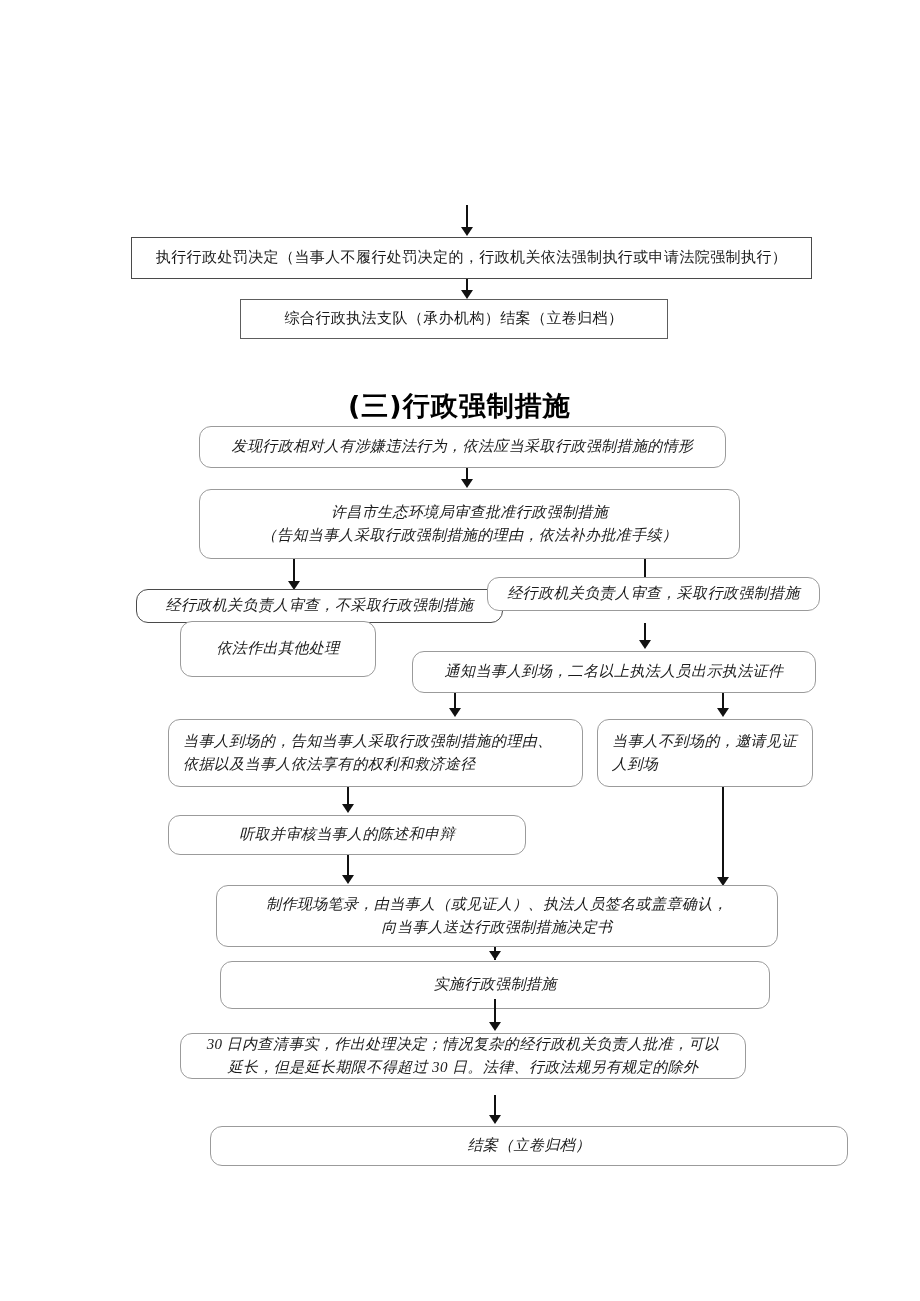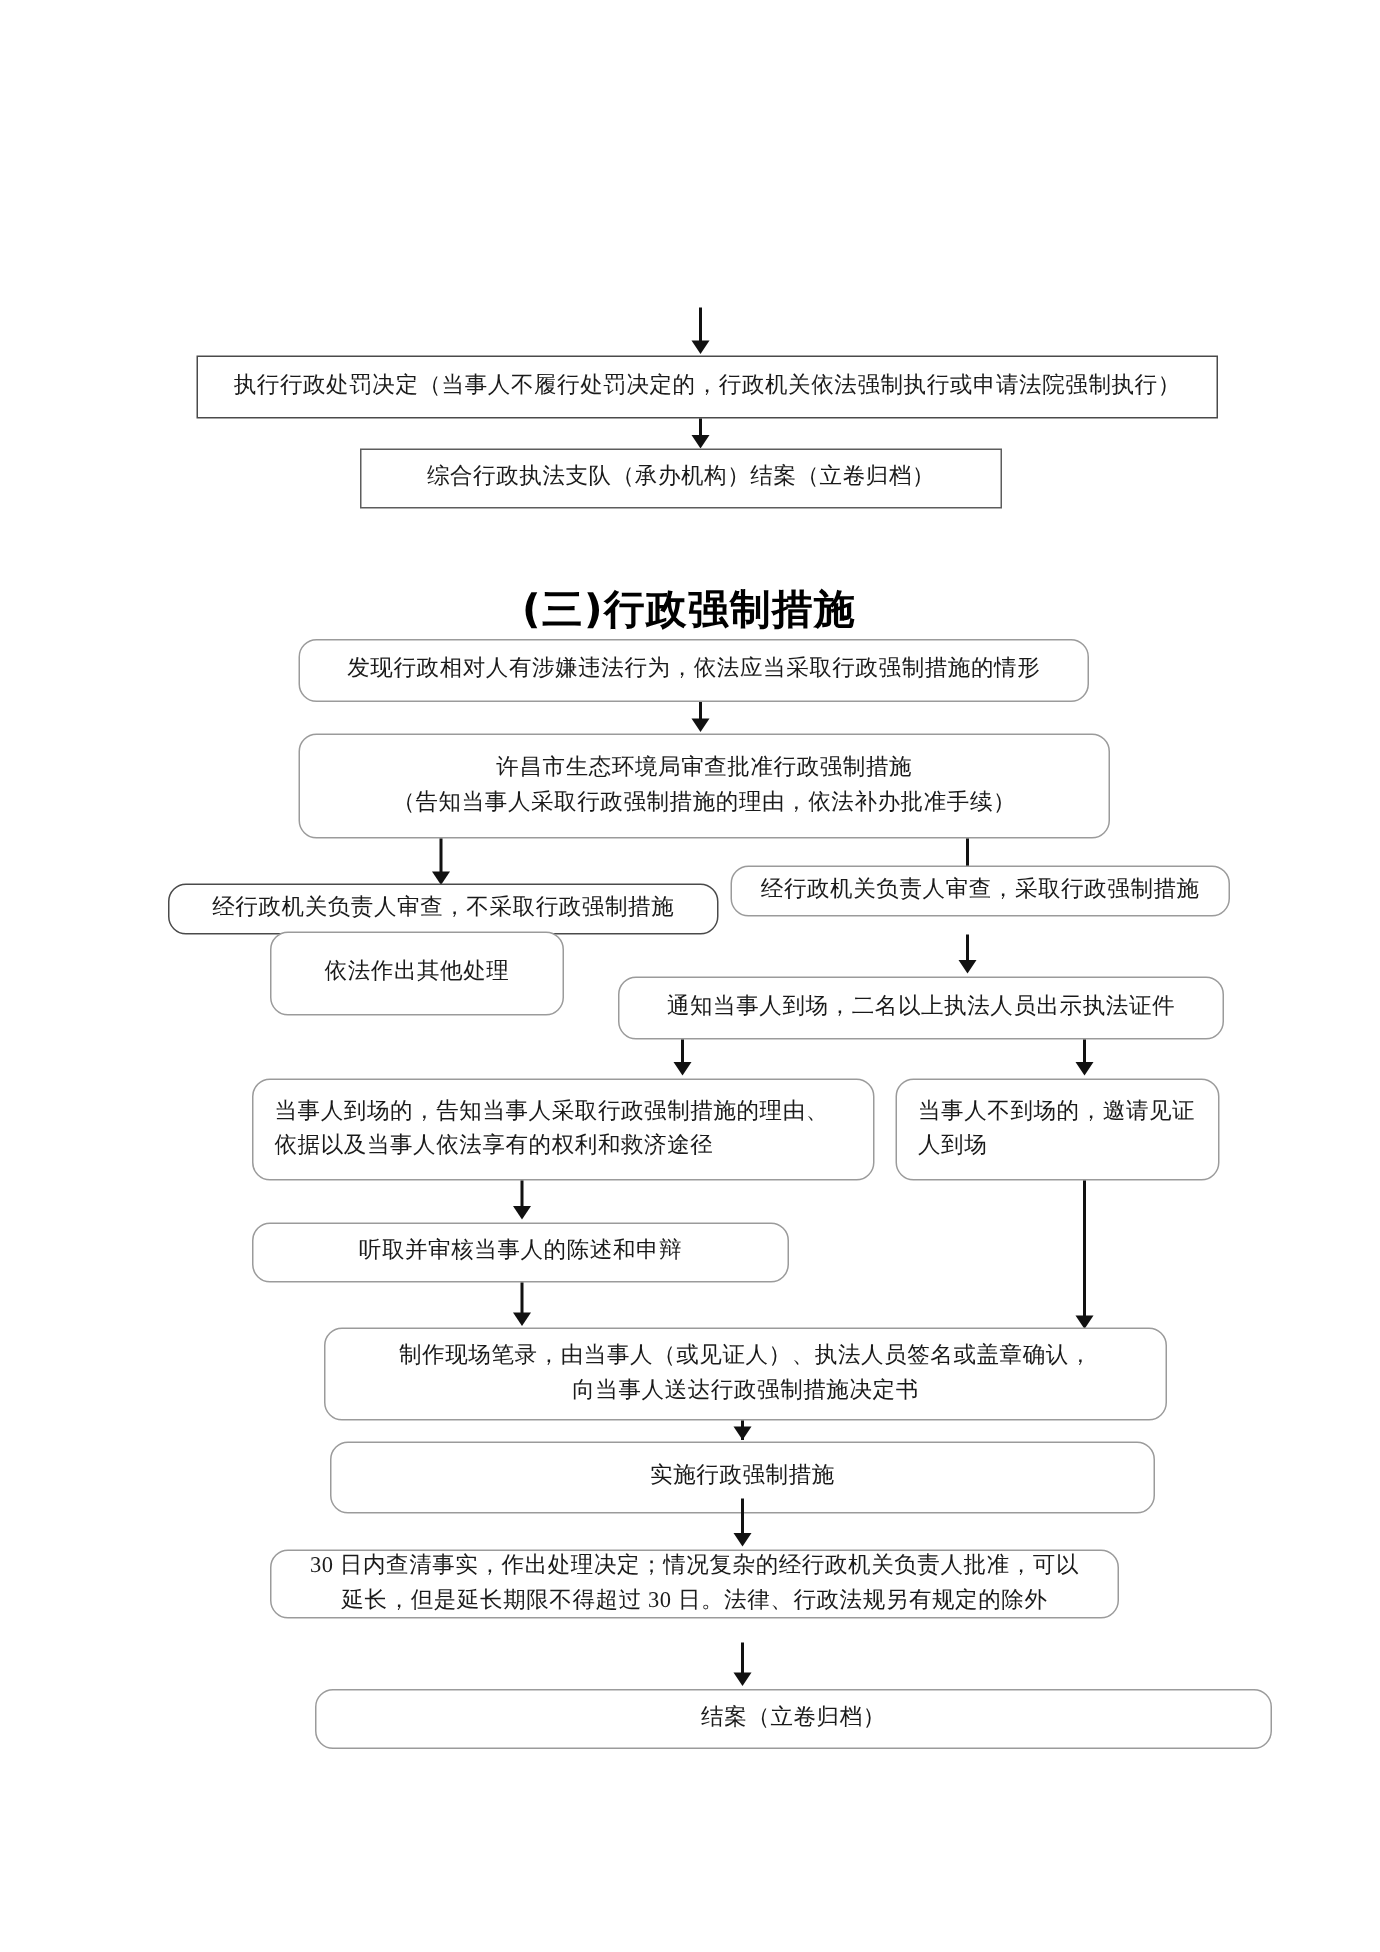--- a/index.html
+++ b/index.html
@@ -25,21 +25,21 @@
     display: flex;
     align-items: center;
     justify-content: center;
     text-align: center;
     color: #1a1a1a;
     font-size: 15px;
     line-height: 1.55;
     letter-spacing: 0.4px;
     padding: 4px 10px;
   }
-  .node.round   { border-radius: 12px; }
+  .node.round   { border-radius: 12px; font-style: italic; }
   .node.sharp   { border-radius: 0; }
   .node.dark    { border-color: #4a4a4a; border-width: 1.7px; }
   .node.darker  { border-color: #5d5d5d; }
   .node .txt {
     display: block;
     width: 100%;
     white-space: pre-line;
   }
   .node.leftalign { justify-content: flex-start; text-align: left; }
 
@@ -100,21 +100,21 @@
     <span class="txt">许昌市生态环境局审查批准行政强制措施
 （告知当事人采取行政强制措施的理由，依法补办批准手续）</span>
   </div>
 
   <div class="vline" style="left:293px; top:559px; height:24px;"></div>
   <div class="arrowhead" style="left:288px; top:581px;"></div>
 
   <div class="vline" style="left:644px; top:559px; height:24px;"></div>
   <div class="arrowhead" style="left:639px; top:581px;"></div>
 
-  <div class="node round dark" style="left:112px; top:589px; width:367px; height:34px;">
+  <div class="node round dark" style="left:136px; top:589px; width:367px; height:34px;">
     <span class="txt">经行政机关负责人审查，不采取行政强制措施</span>
   </div>
 
   <div class="node round" style="left:487px; top:577px; width:333px; height:34px;">
     <span class="txt">经行政机关负责人审查，采取行政强制措施</span>
   </div>
 
   <div class="vline" style="left:293px; top:623px; height:19px;"></div>
   <div class="arrowhead" style="left:288px; top:640px;"></div>
 

